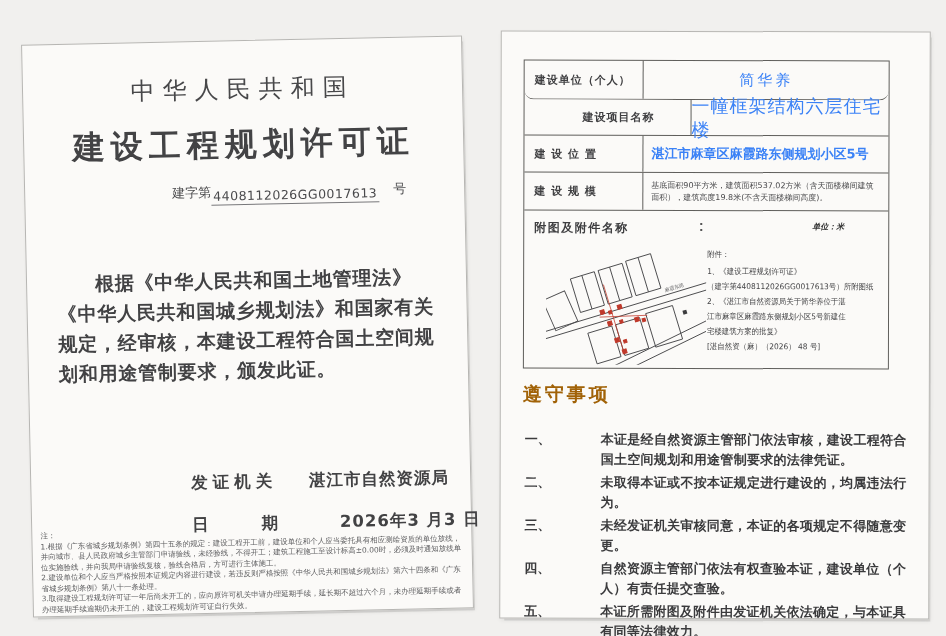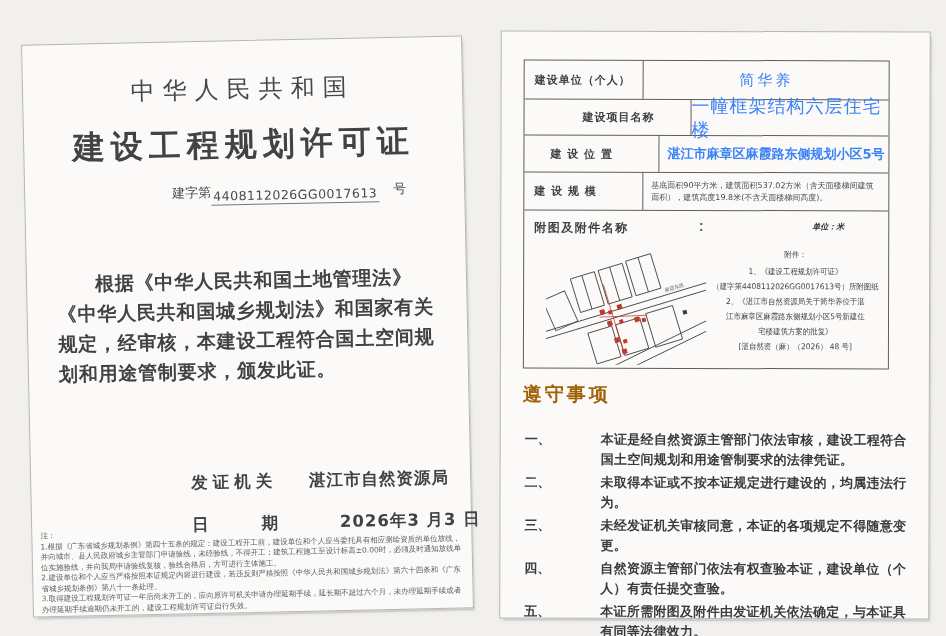--- a/index.html
+++ b/index.html
@@ -68,26 +68,26 @@
     position:absolute; left:22px; top:28px; width:366px;
     border:1.2px solid #5f5e5b;
   }
   .tr { display:flex; border-bottom:1.2px solid #5f5e5b; }
   .tl {
     width:119px; border-right:1.2px solid #5f5e5b;
     display:flex; align-items:center; padding:0 10px;
     font-size:11px; font-weight:700; letter-spacing:1px; color:#3f3f41;
   }
   .tv { flex:1; display:flex; align-items:center; justify-content:center; color:#3b82f6; }
-  .r1 { height:39px; } .r2 { height:36px;padding-left:48px; } .r3 { height:37px;padding-left:16px; } .r4 { height:38px; }
+  .r1 { height:39px;border-radius:9px; } .r2 { height:36px;padding-left:48px; } .r3 { height:37px; } .r4 { height:38px; }
   .v-owner   { font-size:15px; letter-spacing:3px; font-family:"DejaVu Serif","Liberation Serif",serif; }
   .v-project { font-size:18px; letter-spacing:1px; font-family:"DejaVu Serif","Liberation Serif",serif; }
   .v-location{ font-size:13px; justify-content:flex-start; padding-left:8px; font-weight:600; }
   .v-scale   { font-size:8px; line-height:11.5px; justify-content:flex-start; padding:16px 8px; color:#4a4a4c; }
-  .attach-cell { position:relative; height:157px;text-align:center; }
+  .attach-cell { position:relative; height:157px; }
   .attach-label {
     position:absolute; left:10px; top:9px;
     font-size:12px; font-weight:700; letter-spacing:1.5px; color:#3f3f41;
   }
   .unit-note {
     position:absolute; right:44px; top:10px;
     font-size:8px; font-weight:700; font-style:italic; color:#333;
   }
   .stray-mark {
     position:absolute; left:176px; top:12px; width:2px; height:2px;

